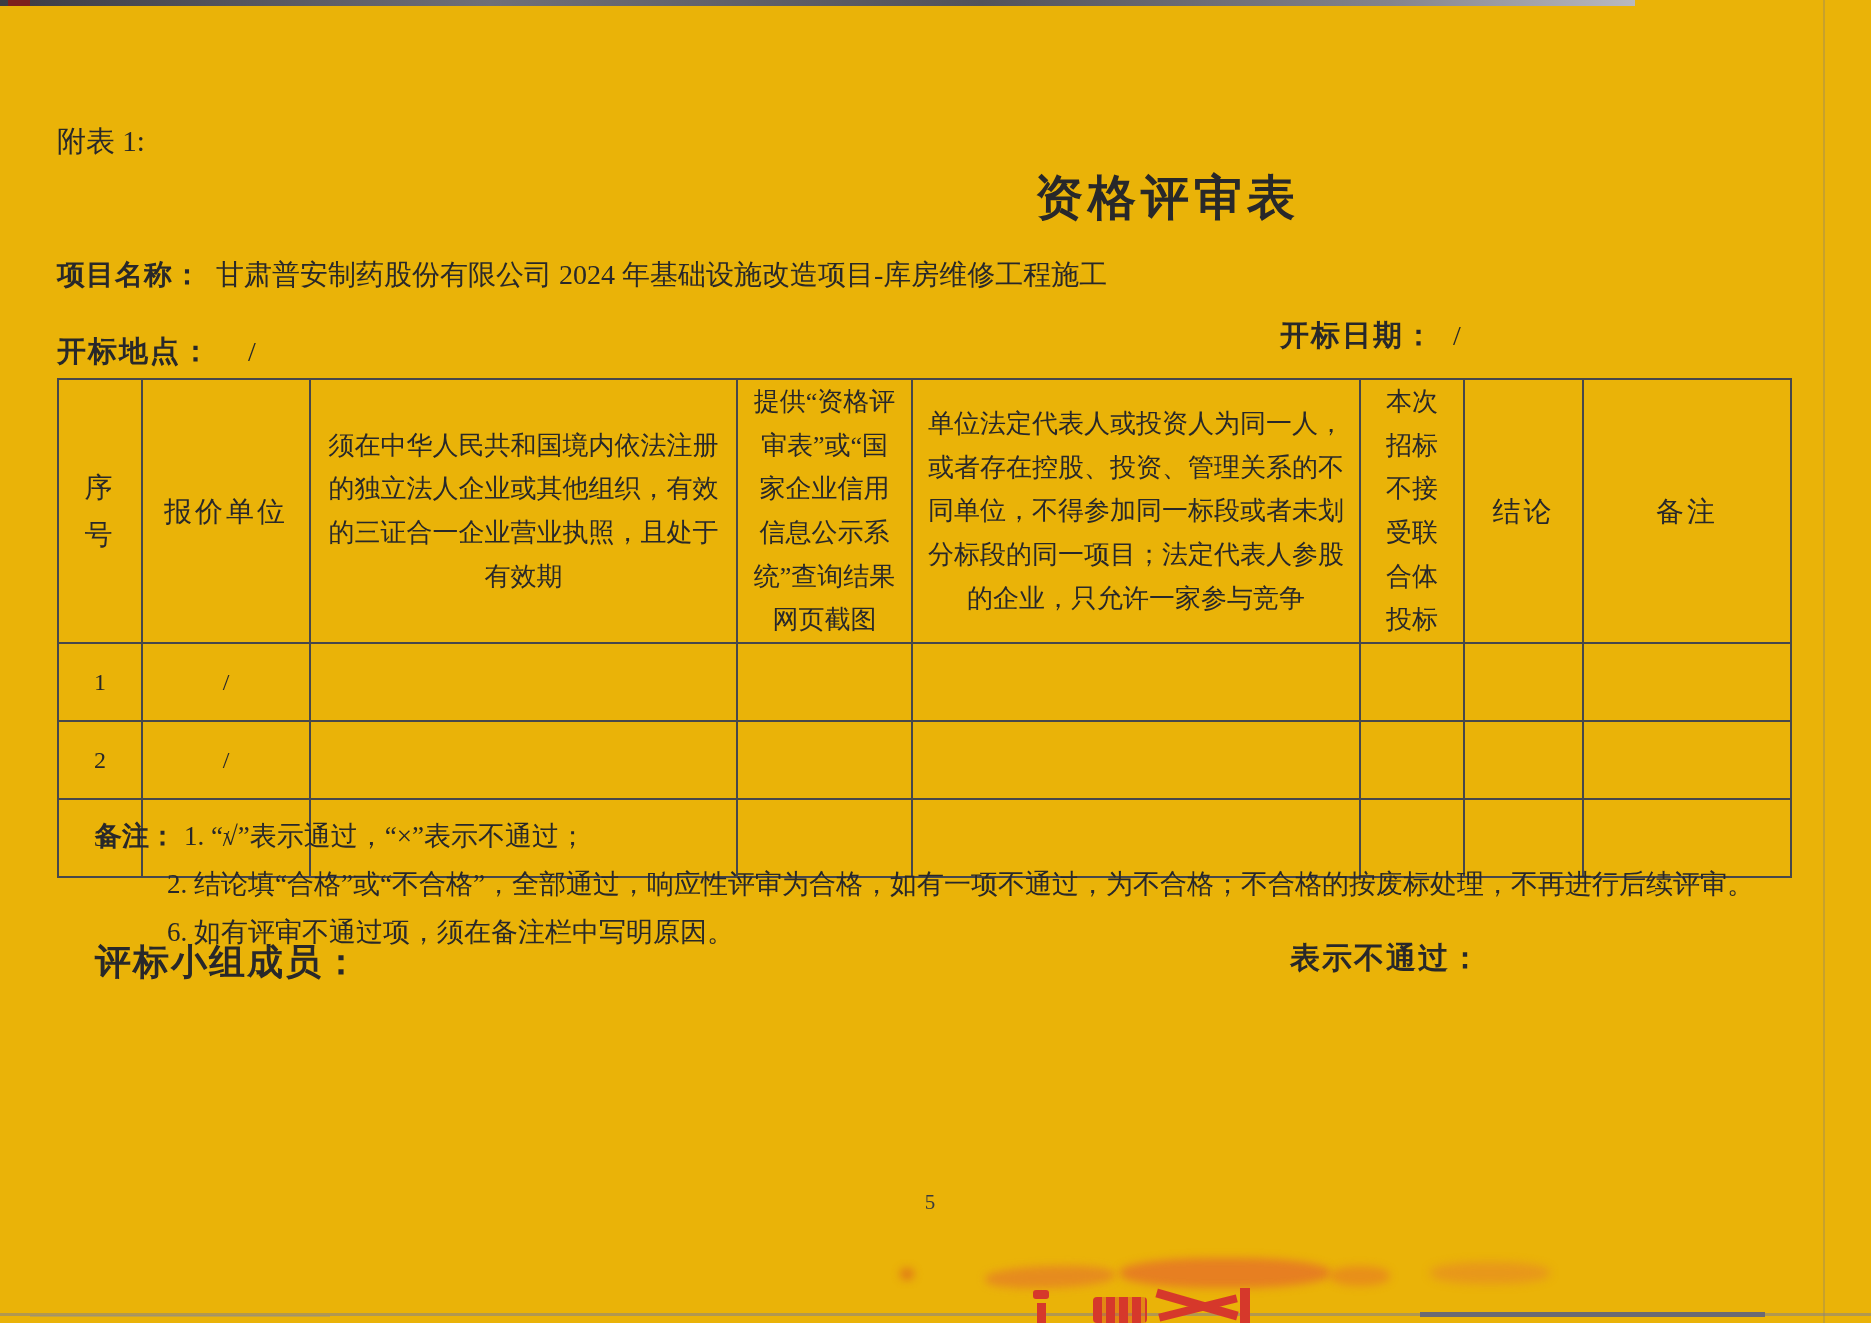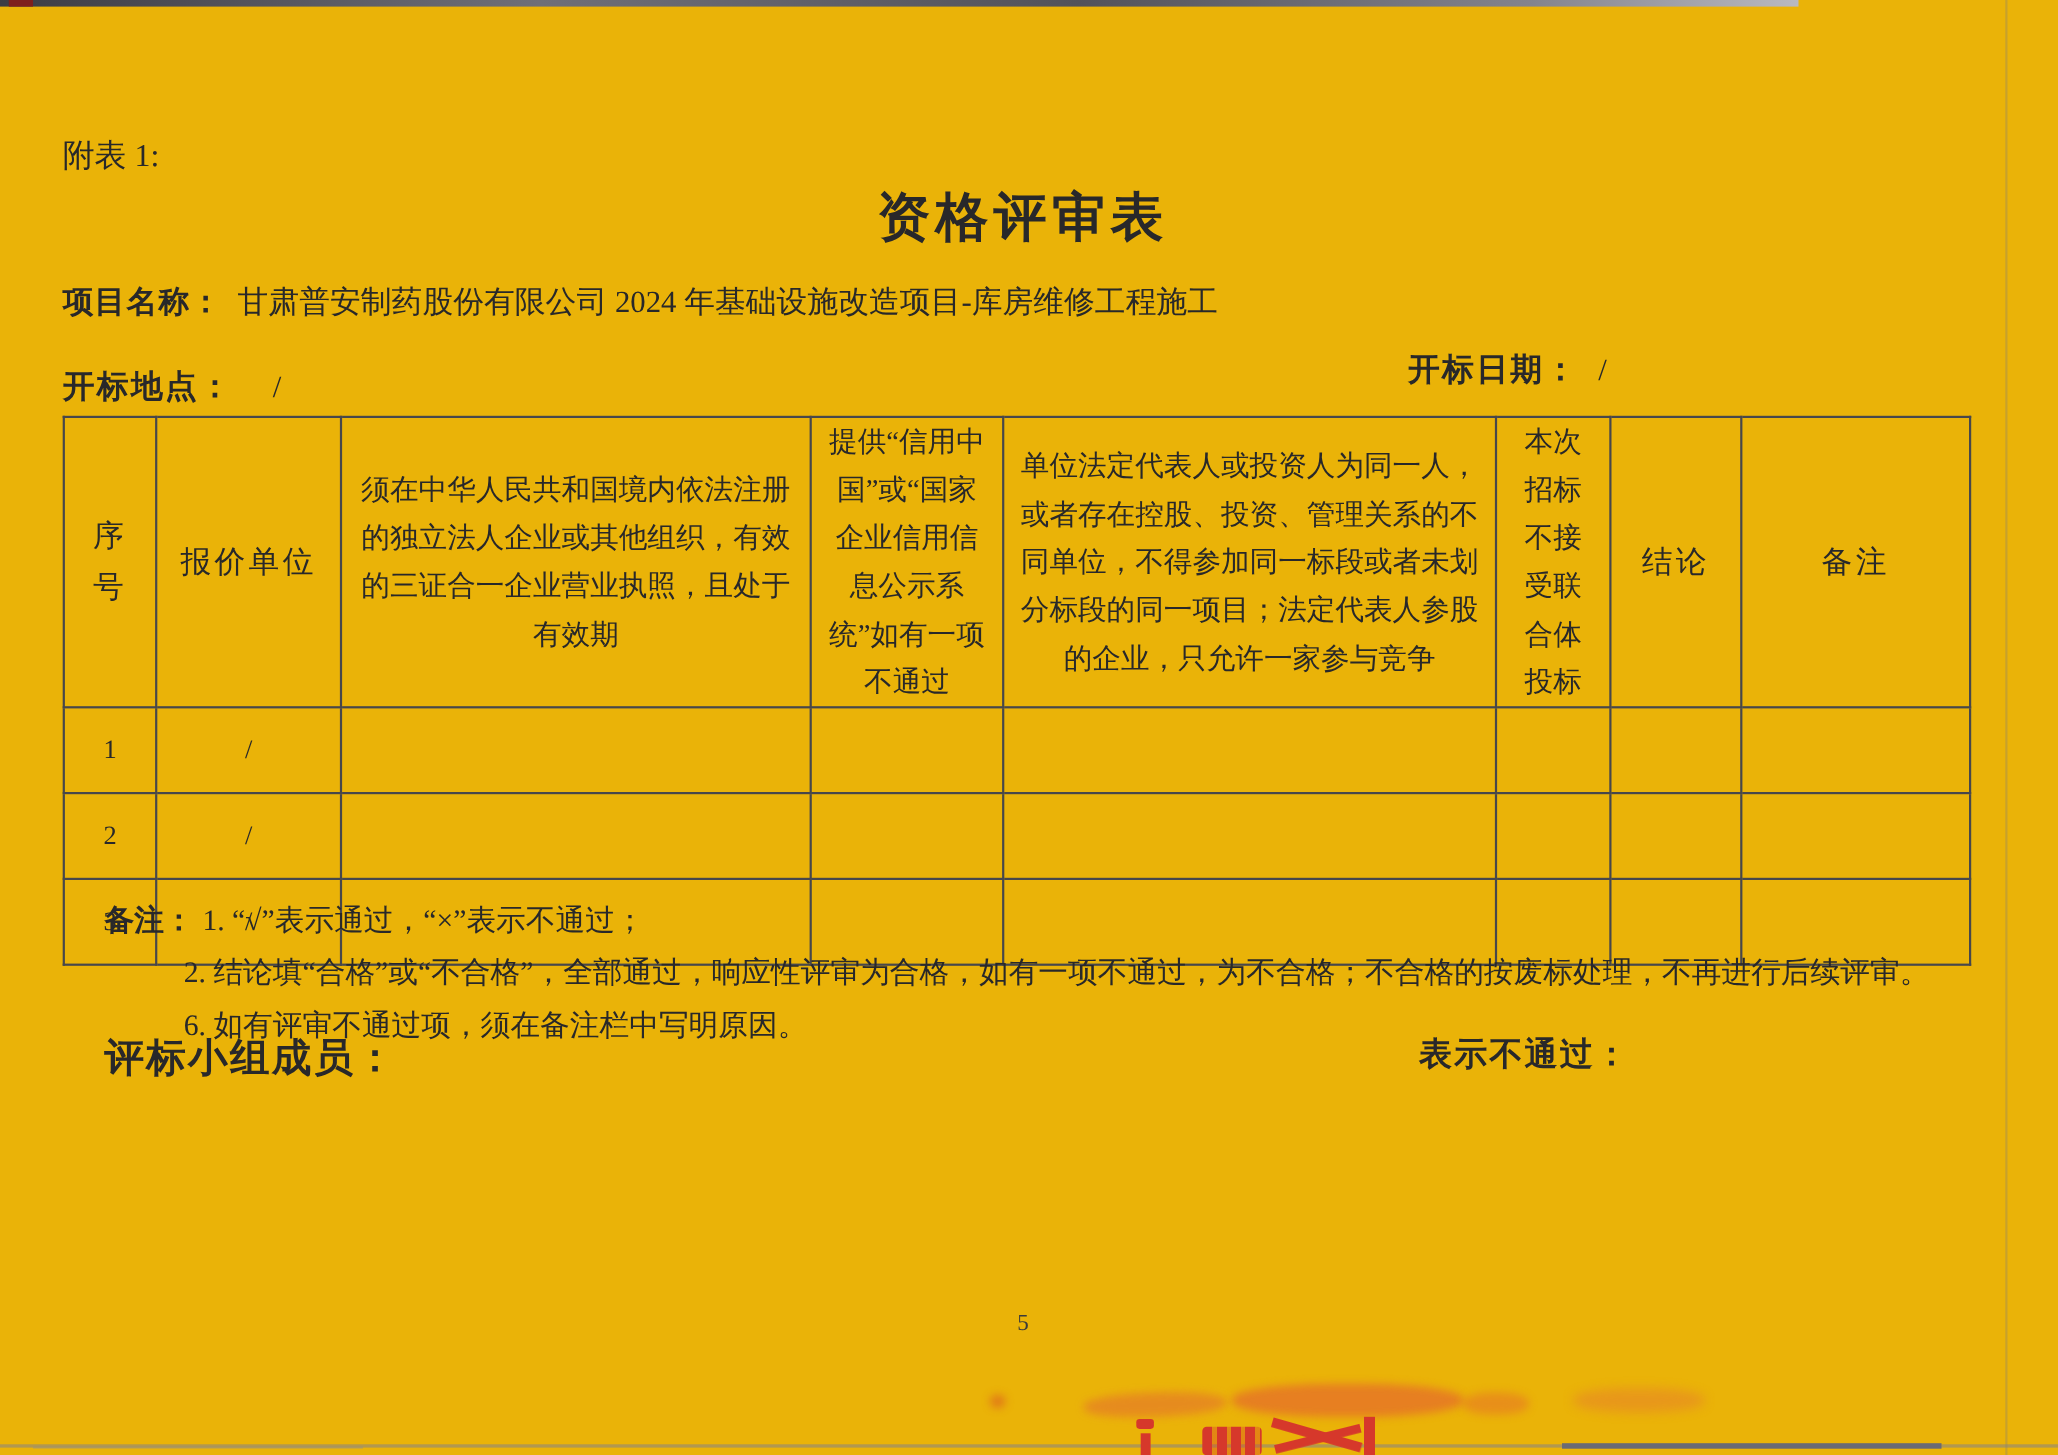--- a/index.html
+++ b/index.html
@@ -14,21 +14,21 @@
     background:linear-gradient(90deg,#3c3c44,#6f6f78 30%,#52525a 60%,#83838c 85%,#b9b9c0);}
   .scan-top-red{position:absolute;left:8px;top:0;width:22px;height:6px;background:#7e1f1d;}
   .scan-right-line{position:absolute;left:1823px;top:0;width:2px;height:1323px;background:rgba(120,120,130,.30);}
   .scan-bottom-line{position:absolute;left:0;top:1313px;width:1871px;height:3px;background:rgba(130,130,140,.55);}
   .scan-bottom-dark{position:absolute;left:1420px;top:1312px;width:345px;height:5px;background:#6a6a74;}
   .scan-bottom-faint{position:absolute;left:30px;top:1315px;width:300px;height:2px;background:rgba(140,140,150,.4);}
 
   
   .appendix{position:absolute;left:57px;top:122px;font-size:29px;}
   .doc-title{position:absolute;left:560px;top:166px;width:740px;margin:0;
-    text-align:center;font-size:48px;font-weight:bold;letter-spacing:5px;}
+    text-align:right;font-size:48px;font-weight:bold;letter-spacing:5px;}
   .project-line{position:absolute;left:57px;top:256px;width:1760px;font-size:28px;white-space:nowrap;}
   .project-line .lbl{font-weight:bold;letter-spacing:1px;margin-right:14px;}
   .bid-location{position:absolute;left:57px;top:332px;font-size:29px;}
   .bid-date{position:absolute;left:1280px;top:316px;font-size:29px;}
   .bid-location .lbl,.bid-date .lbl{font-weight:bold;letter-spacing:2px;}
   .slash-val{margin-left:36px;font-size:28px;}
   .bid-date .slash-val{margin-left:18px;}
 
   
   table.qual{position:absolute;left:57px;top:378px;width:1733px;
@@ -103,21 +103,21 @@
       <col style="width:448px">
         <col style="width:104px">
         <col style="width:119px">
         <col style="width:208px">
     </colgroup>
     <thead>
       <tr>
         <th class="simple">序号</th>
         <th class="simple">报价单位</th>
         <th>须在中华人民共和国境内依法注册的独立法人企业或其他组织，有效的三证合一企业营业执照，且处于有效期</th>
-        <th>提供“信用中国”或“国家企业信用信息公示系统”如有一项不通过</th>
+        <th>提供“资格评审表”或“国家企业信用信息公示系统”查询结果网页截图</th>
         <th>单位法定代表人或投资人为同一人，或者存在控股、投资、管理关系的不同单位，不得参加同一标段或者未划分标段的同一项目；法定代表人参股的企业，只允许一家参与竞争</th>
         <th>本次招标不接受联合体投标</th>
         <th class="simple">结论</th>
         <th class="simple">备注</th>
       </tr>
     </thead>
     <tbody>
       <tr>
         <td>1</td>
         <td>/</td>

